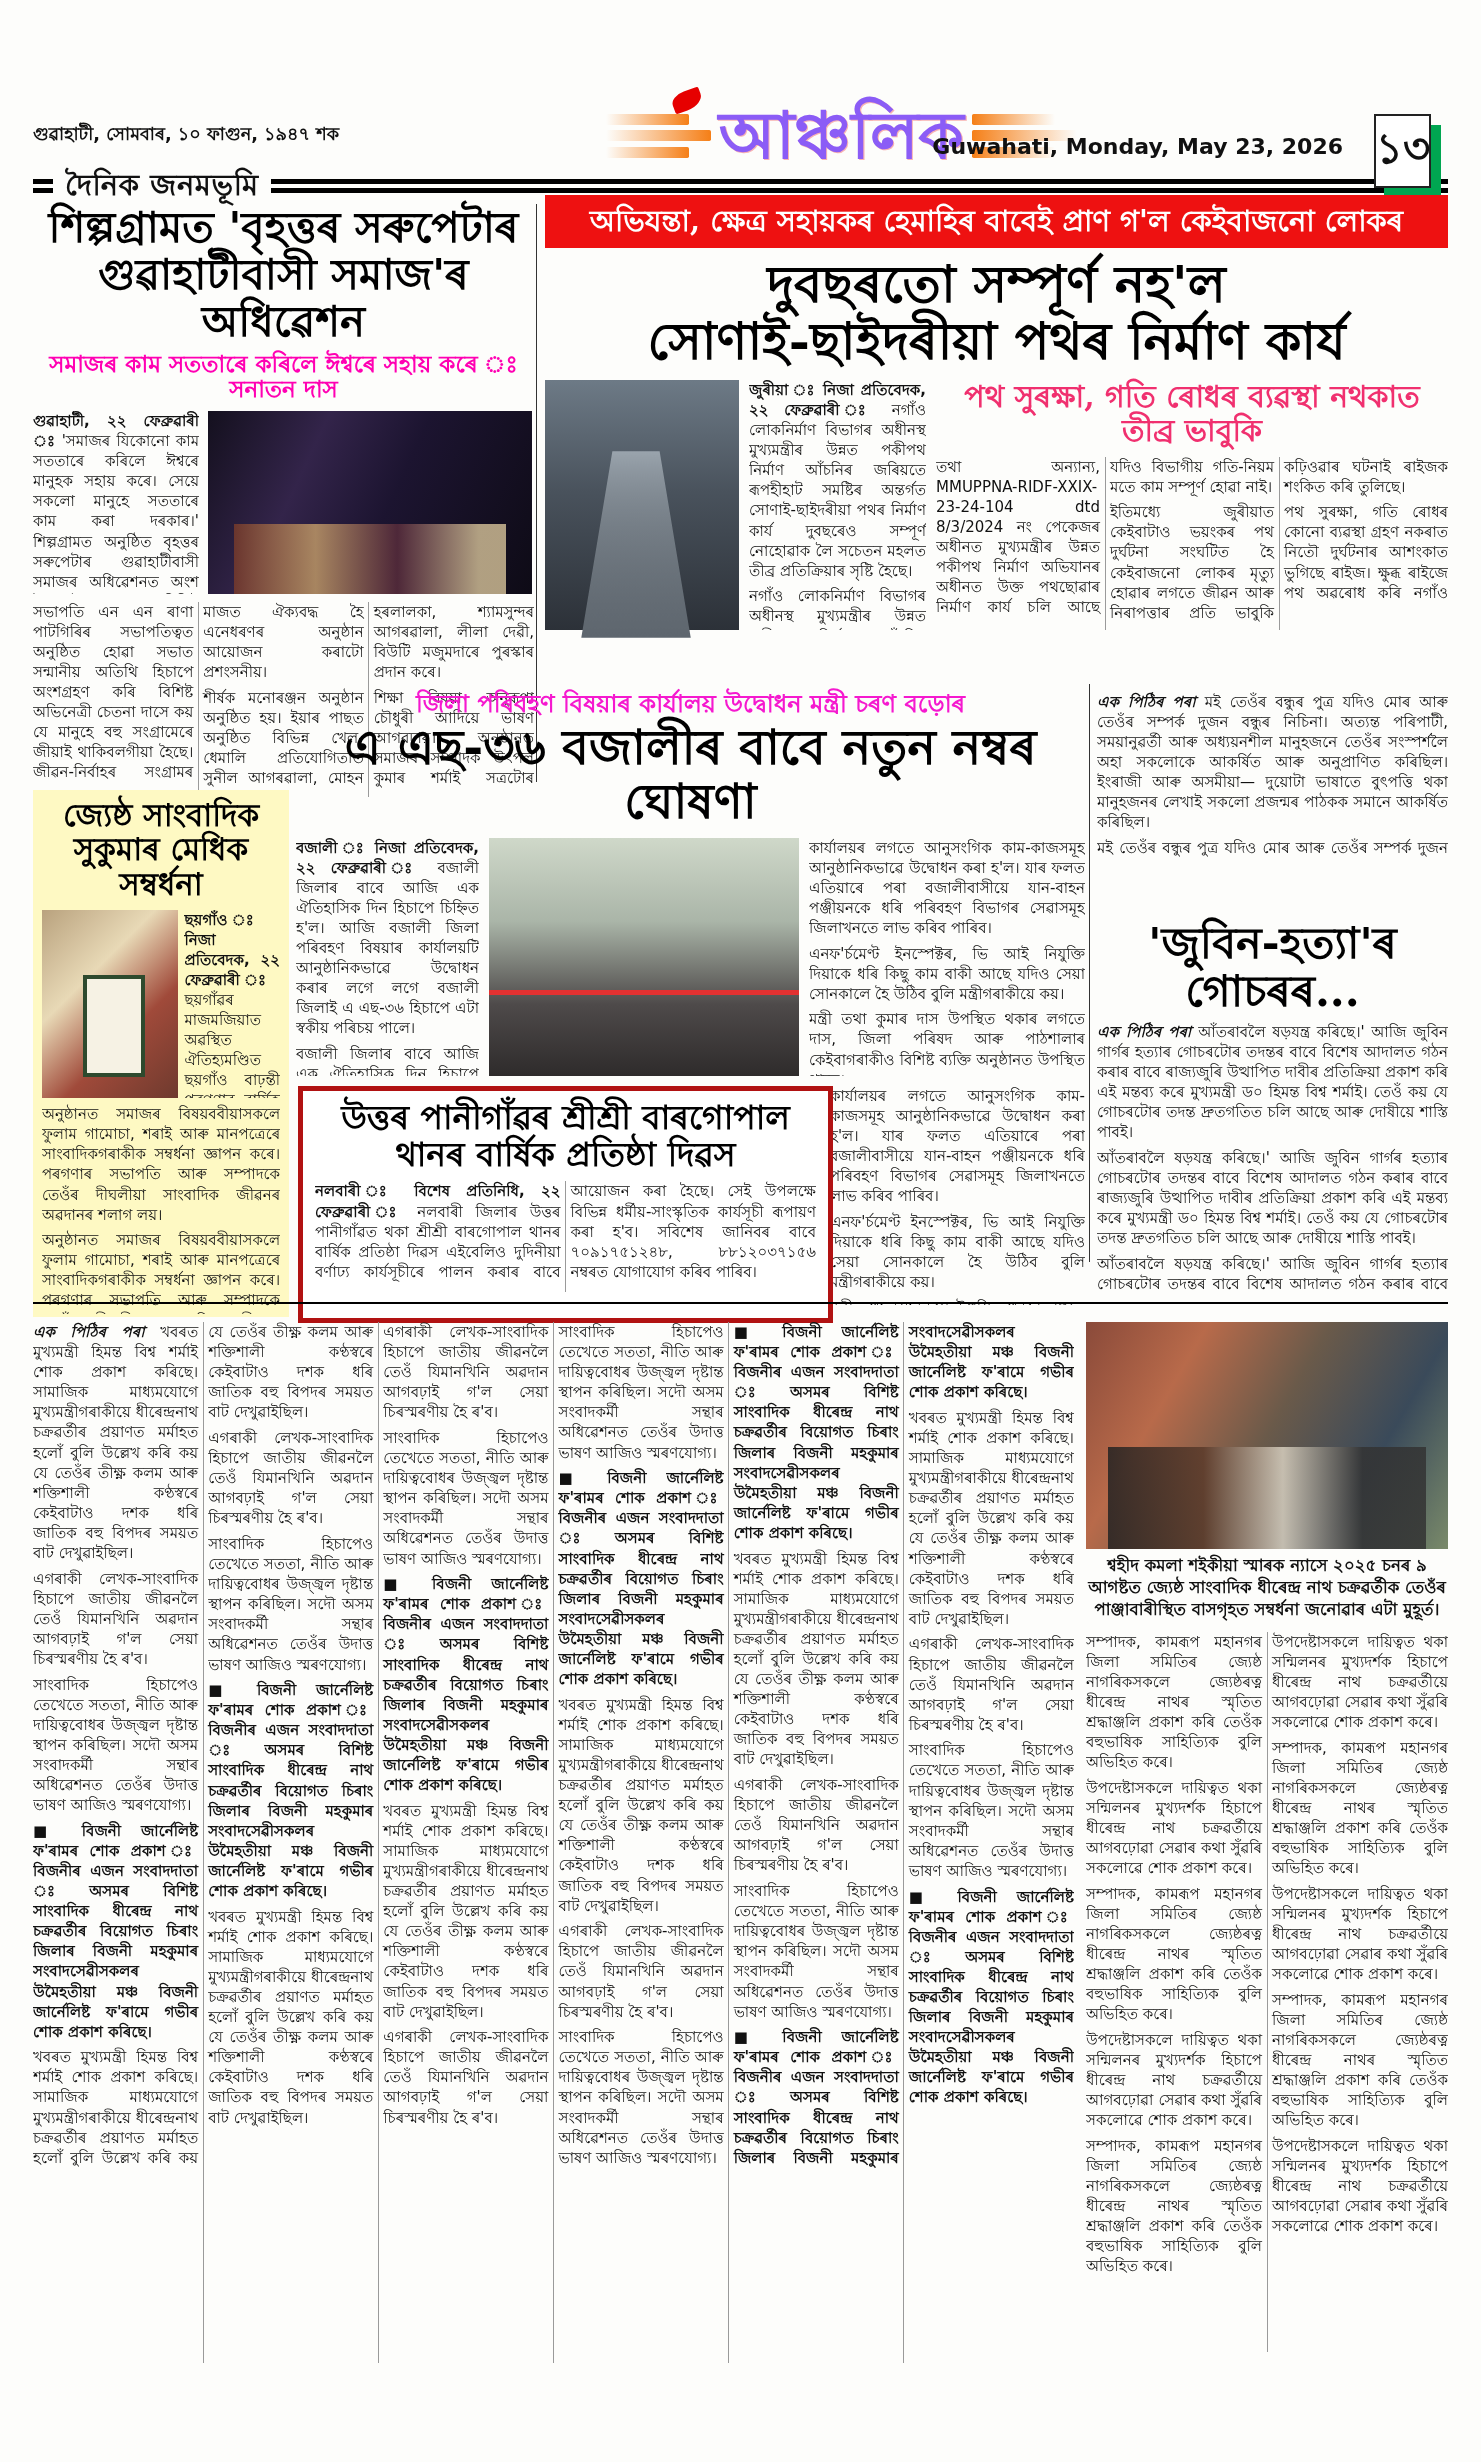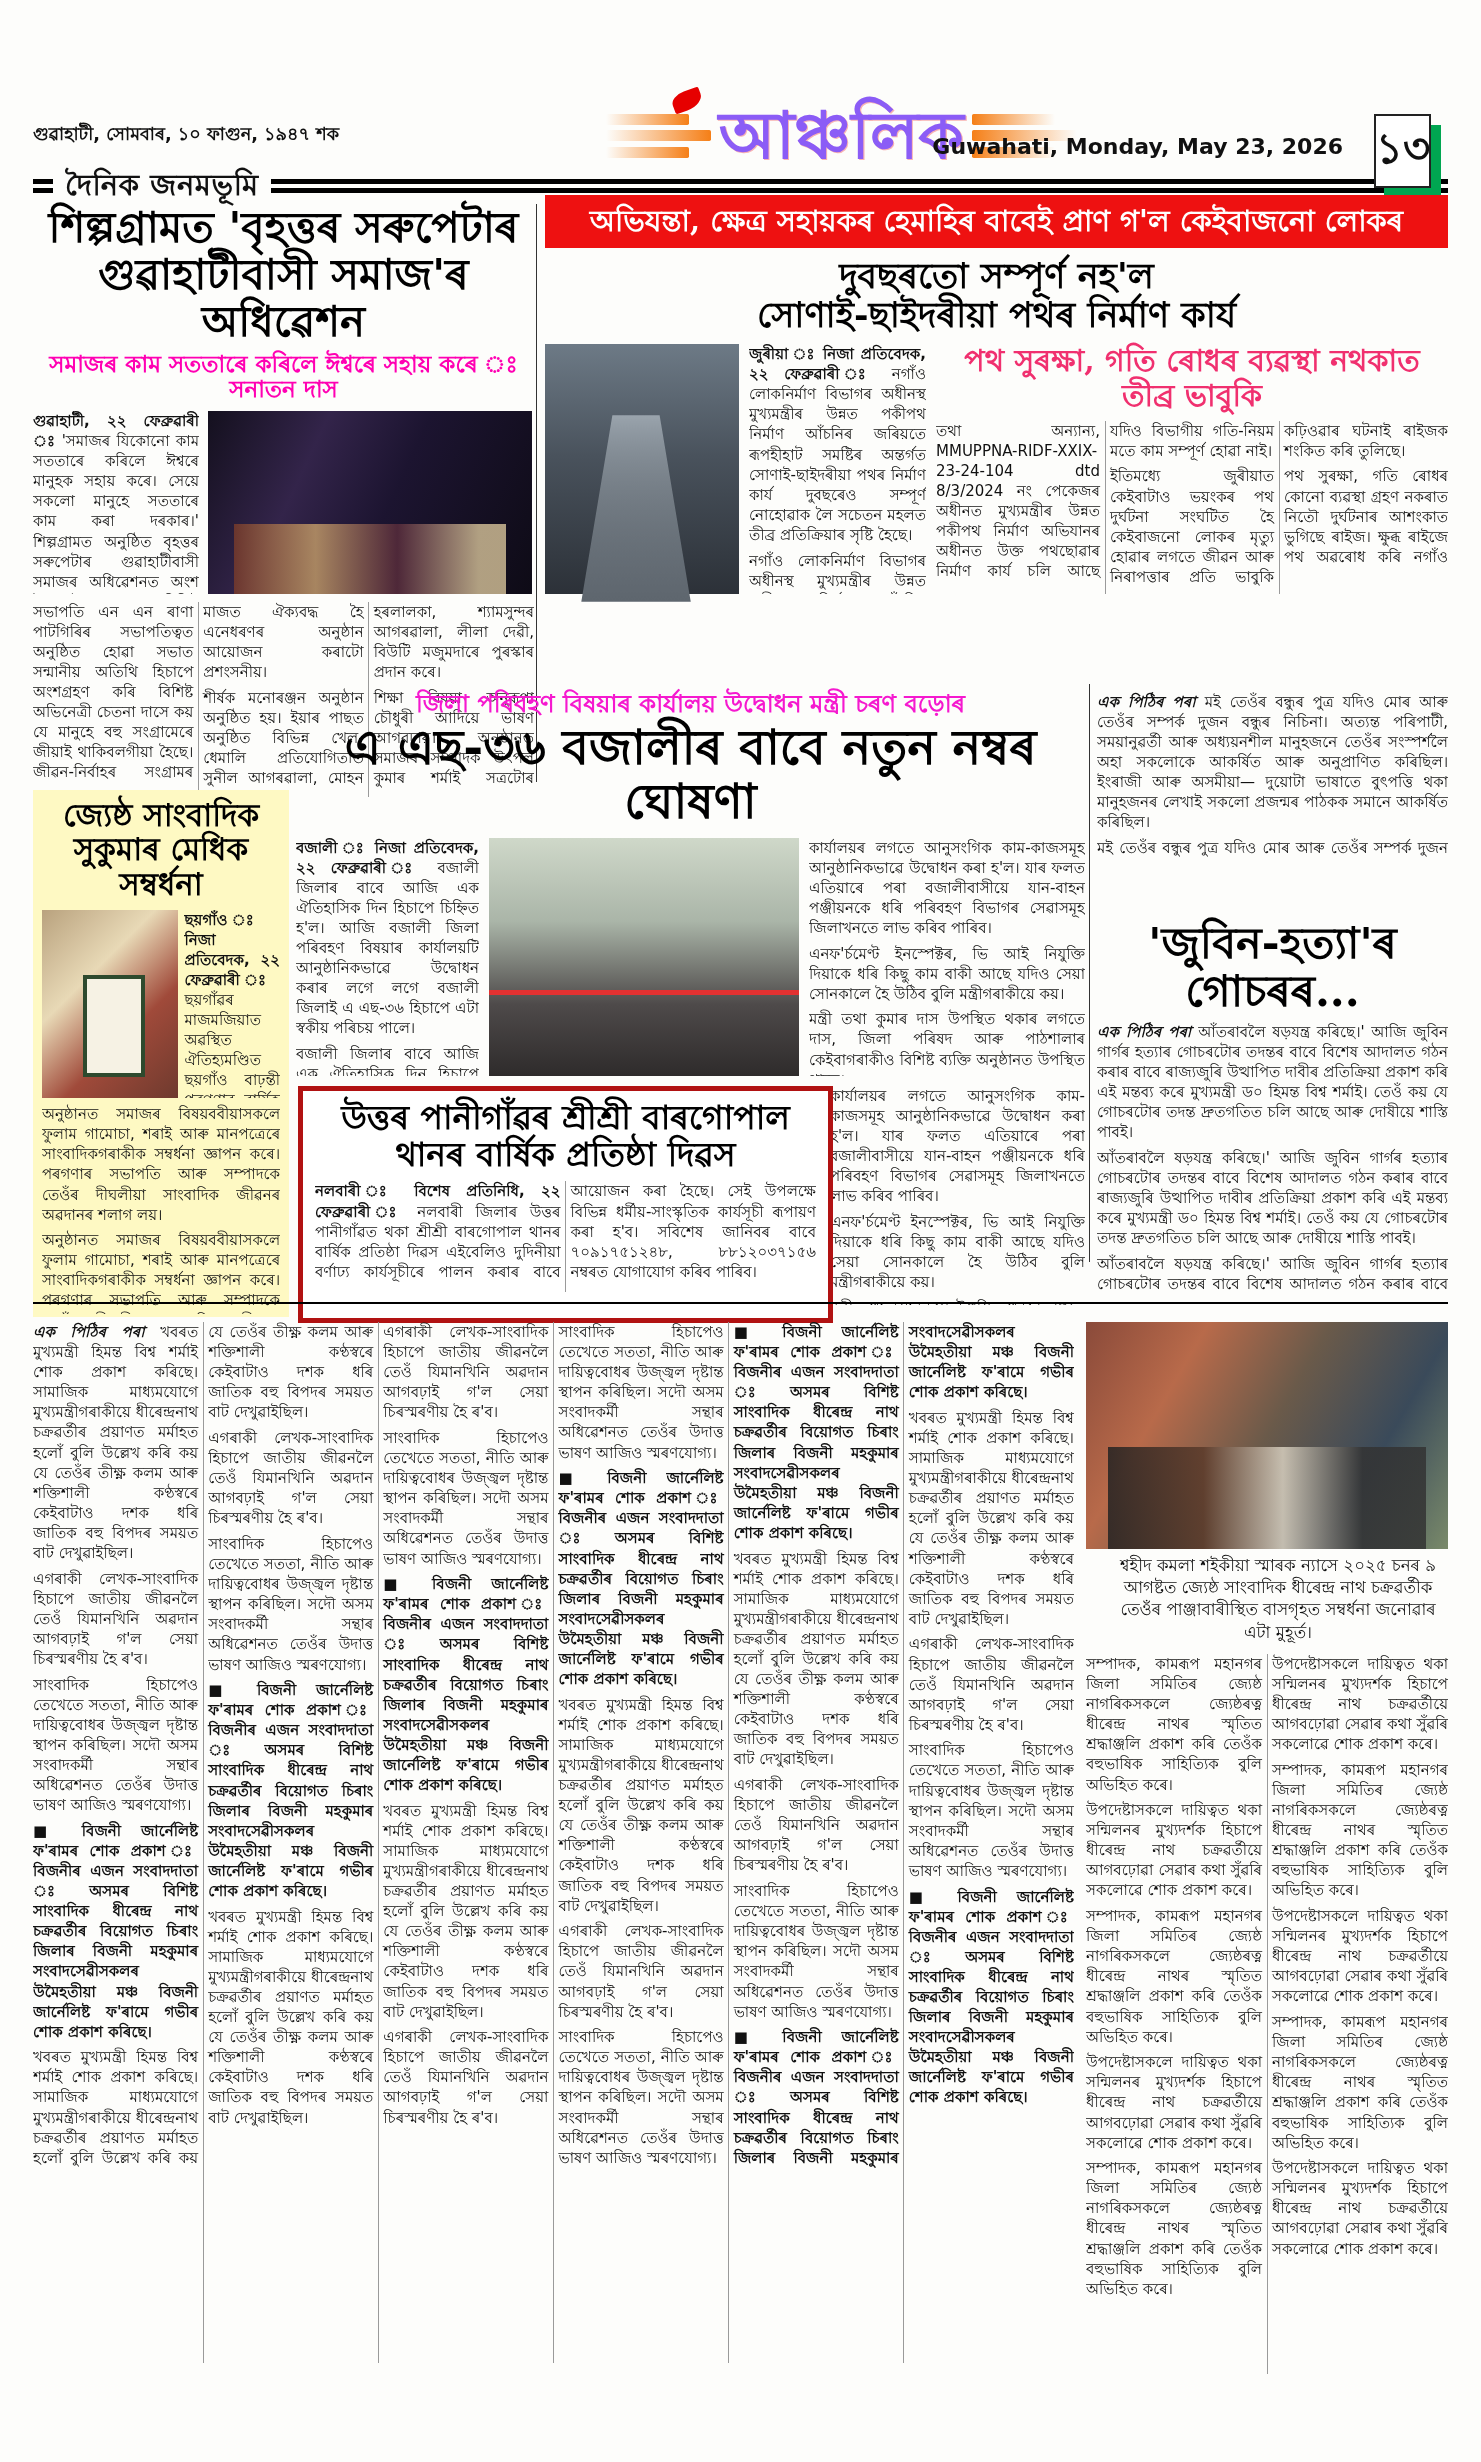--- a/index.html
+++ b/index.html
@@ -27,21 +27,21 @@
   
   h1,h2,h3{margin:0;font-family:"DejaVu Serif",serif;color:#000;}
   .hl{font-weight:bold;text-align:center;line-height:1.12;}
   .bp{margin:0 0 5.5px;text-align:justify;font-size:15px;line-height:1.34;}
   .bp b{font-weight:bold;}
   .bp .lead{font-weight:bold;font-style:italic;}
   .bp.sect{font-weight:bold;}
   .cols{column-gap:10px;column-rule:0.6px solid #9a9a9a;overflow:hidden;}
   .clip{overflow:hidden;}
   .photo{background:#777;position:relative;}
-  .caption{font-size:16.6px;font-weight:normal;text-align:center;line-height:1.35;padding:5.5px 2.2px;margin-left:22px;}
+  .caption{font-size:16.6px;font-weight:bold;text-align:center;line-height:1.35;padding:5.5px 2.2px;}
   .vline{background:#333;width:1.1px;}
   .hline{background:#000;height:1.7px;}
   
   .banner{background:#ee1111;color:#fff;text-align:center;font-weight:bold;font-size:29px;
           line-height:53px;height:53px;font-family:"DejaVu Serif",serif;}
   .pink1{color:#ff00b3;}
   .pink2{color:#f0306f;}
   .magenta{color:#f519cf;}
   .cream{background:#fef9c3;}
   .redbox{border:5px solid #b11212;background:#fff;}
@@ -107,21 +107,21 @@
   <div class="cols clip" style="columns:3;height:195px;margin-top:7.7px;">
       <p class="bp">সভাপতি এন এন ৰাণা পাটগিৰিৰ সভাপতিত্বত অনুষ্ঠিত হোৱা সভাত সন্মানীয় অতিথি হিচাপে অংশগ্ৰহণ কৰি বিশিষ্ট অভিনেত্ৰী চেতনা দাসে কয় যে মানুহে বহু সংগ্ৰামেৰে জীয়াই থাকিবলগীয়া হৈছে। জীৱন-নিৰ্বাহৰ সংগ্ৰামৰ মাজত ঐক্যবদ্ধ হৈ এনেধৰণৰ অনুষ্ঠান আয়োজন কৰাটো প্ৰশংসনীয়।</p>
       <p class="bp">শীৰ্ষক মনোৰঞ্জন অনুষ্ঠান অনুষ্ঠিত হয়। ইয়াৰ পাছত অনুষ্ঠিত বিভিন্ন খেল-ধেমালি প্ৰতিযোগিতাত সুনীল আগৰৱালা, মোহন হৰলালকা, শ্যামসুন্দৰ আগৰৱালা, লীলা দেৱী, বিউটি মজুমদাৰে পুৰস্কাৰ প্ৰদান কৰে।</p>
       <p class="bp">শিক্ষা বিষয়া অনুৰূপা চৌধুৰী আদিয়ে ভাষণ আগবঢ়ায়। অনুষ্ঠানত সমাজৰ সম্পাদক উৎপল কুমাৰ শৰ্মাই সত্ৰটোৰ সামাজিক কাম-কাজৰ কথা ব্যাখ্যা কৰে। মত-বিনিময় অনুষ্ঠানৰ পাছত 'আমাৰ সৃষ্টি, আমাৰ কৃষ্টি'</p>
     </div>
 </div>
 <div class="abs vline" style="left:536px;top:204px;height:578px;"></div>
 
 <div class="abs" style="left:545px;top:195px;width:903px;height:476px;">
   <div class="banner">অভিযন্তা, ক্ষেত্ৰ সহায়কৰ হেমাহিৰ বাবেই প্ৰাণ গ'ল কেইবাজনো লোকৰ</div>
-  <h1 class="hl" style="font-size:35px;margin-top:7.7px;">
+  <h1 class="hl" style="font-size:51px;margin-top:7.7px;">
     <span>দুবছৰতো সম্পূৰ্ণ নহ'ল</span><br>
     <span>সোণাই-ছাইদৰীয়া পথৰ নিৰ্মাণ কাৰ্য</span>
   </h1>
   <div style="display:flex;gap:10px;margin-top:10px;">
     <div class="photo ph-road" style="width:194px;height:250px;"></div>
     <div class="clip" style="width:177px;height:250px;">
         <p class="bp"><b>জুৰীয়া ঃ নিজা প্ৰতিবেদক, ২২ ফেব্ৰুৱাৰী ঃ </b>নগাঁও লোকনিৰ্মাণ বিভাগৰ অধীনস্থ মুখ্যমন্ত্ৰীৰ উন্নত পকীপথ নিৰ্মাণ আঁচনিৰ জৰিয়তে ৰূপহীহাট সমষ্টিৰ অন্তৰ্গত সোণাই-ছাইদৰীয়া পথৰ নিৰ্মাণ কাৰ্য দুবছৰেও সম্পূৰ্ণ নোহোৱাক লৈ সচেতন মহলত তীব্ৰ প্ৰতিক্ৰিয়াৰ সৃষ্টি হৈছে।</p>
         <p class="bp">নগাঁও লোকনিৰ্মাণ বিভাগৰ অধীনস্থ মুখ্যমন্ত্ৰীৰ উন্নত পকীপথ নিৰ্মাণ আঁচনিৰ জৰিয়তে ৰূপহীহাট সমষ্টিৰ অন্তৰ্গত সোণাই-ছাইদৰীয়া পথৰ নিৰ্মাণ কাৰ্য দুবছৰেও সম্পূৰ্ণ নোহোৱাক লৈ সচেতন মহলত তীব্ৰ প্ৰতিক্ৰিয়াৰ সৃষ্টি হৈছে।</p>
       </div>
     <div style="flex:1;">

